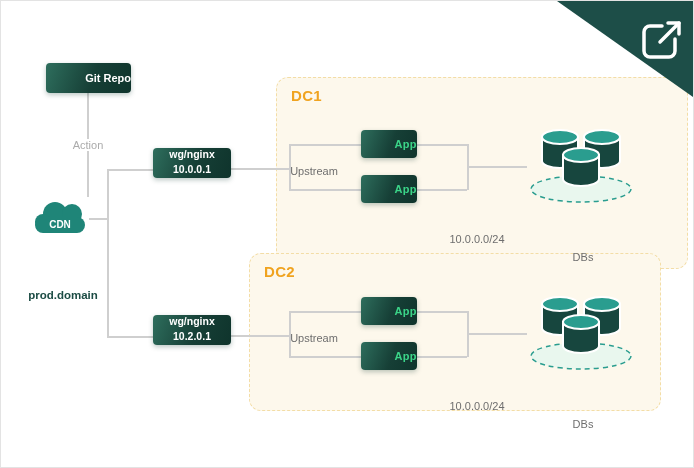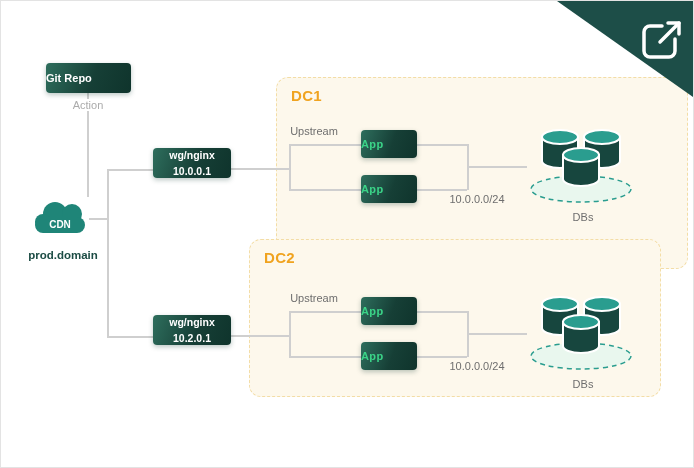--- a/index.html
+++ b/index.html
@@ -9,52 +9,52 @@
     background:#ffffff; border:1px solid #e3e3e3; overflow:hidden;
   }
   
   .hl, .vl { position:absolute; background:#cfcfcf; }
   .hl { height:1.5px; }
   .vl { width:1.5px; }
   
   .node {
     position:absolute; border-radius:4px; color:#ffffff;
     background:linear-gradient(110deg,#2e6e5d 0%, #163f36 55%, #0f342c 100%);
-    display:flex; align-items:center; justify-content:flex-start;
+    display:flex; align-items:center; justify-content:flex-end;
     box-shadow:0 2px 5px rgba(16,58,48,.28); font-weight:bold; text-align:center;
   }
   .git     { width:85px; height:30px; font-size:11px; }
   .gateway { width:78px; height:30px; flex-direction:column; font-size:10.5px; line-height:1.5; }
   .app     { width:56px; height:28px; font-size:11px; letter-spacing:.4px; color:#3bd488; }
   
   .zone {
     position:absolute; width:412px; border:1.5px dashed #f3dda6;
     border-radius:12px; background:#fdf8ec;
   }
   .zone-title {
     position:absolute; left:14px; top:9px; color:#f0a31f;
     font-weight:bold; font-size:15px; letter-spacing:.3px;
   }
   
-  .lbl { position:absolute; color:#6e6e6e; font-size:11px; text-align:center; }
+  .lbl { position:absolute; color:#6e6e6e; font-size:11px; text-align:center;margin-top:40px; }
   .action { color:#ababab; background:#ffffff; padding:0 3px; }
   .subnet { font-size:11px; }
   .domain { font-weight:bold; color:#1c4c44; font-size:11.5px; }
   .cloud, .dbs, .corner { position:absolute; display:block; }
   .corner { top:0; right:0; cursor:pointer; }
 </style>
 </head>
 <body>
 
 <div id="canvas">
 
   <div class="zone" style="left:248px; top:76px; height:192px;margin-left:27px;">
     <div class="zone-title">DC1</div>
   </div>
-  <div class="zone" style="left:248px; top:238px; height:158px;">
+  <div class="zone" style="left:248px; top:252px; height:158px;">
     <div class="zone-title">DC2</div>
   </div>
 
   <div class="vl" style="left:86px; top:92px; height:104px;"></div>
   <div class="hl" style="left:88px; top:217px; width:19px;"></div>
   <div class="vl" style="left:106px; top:168px; height:169px;"></div>
   <div class="hl" style="left:106px; top:168px; width:46px;"></div>
   <div class="hl" style="left:106px; top:335px; width:46px;"></div>
 
   <div class="hl" style="left:230px; top:167px; width:58px;"></div>

